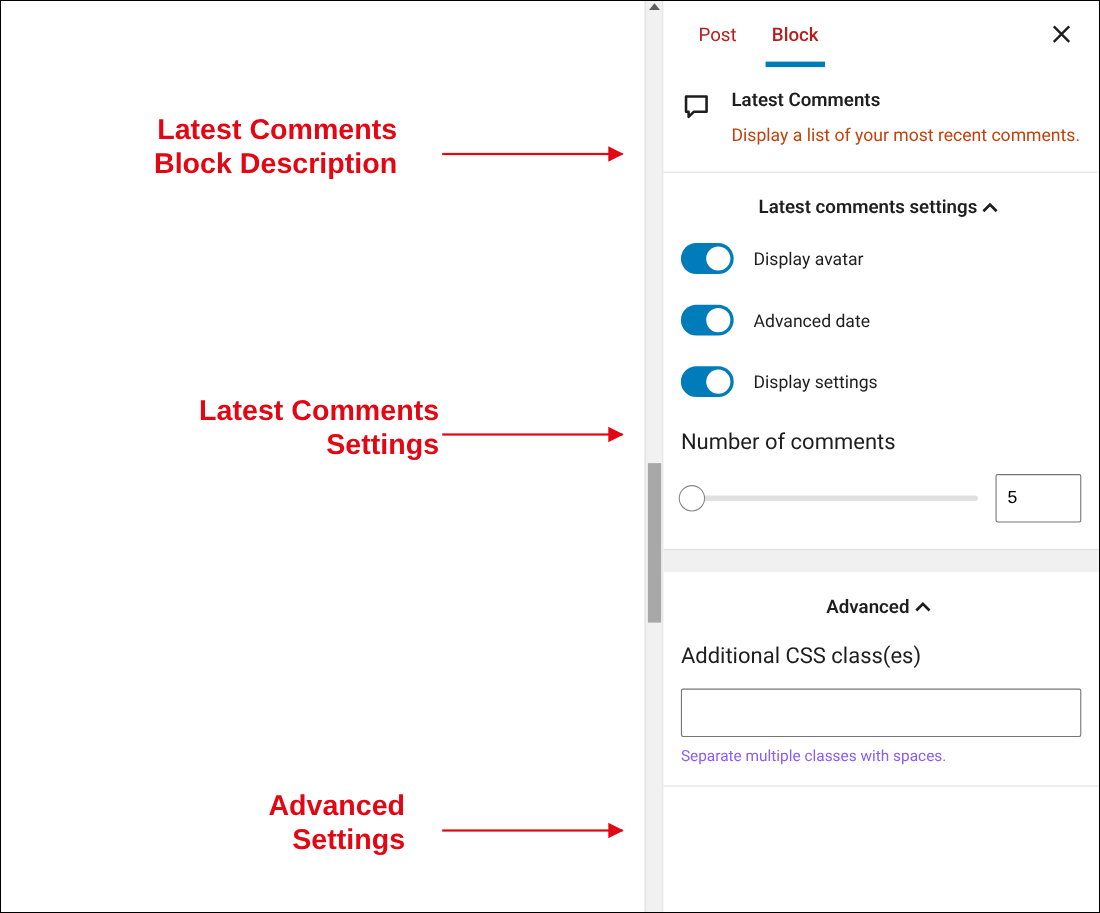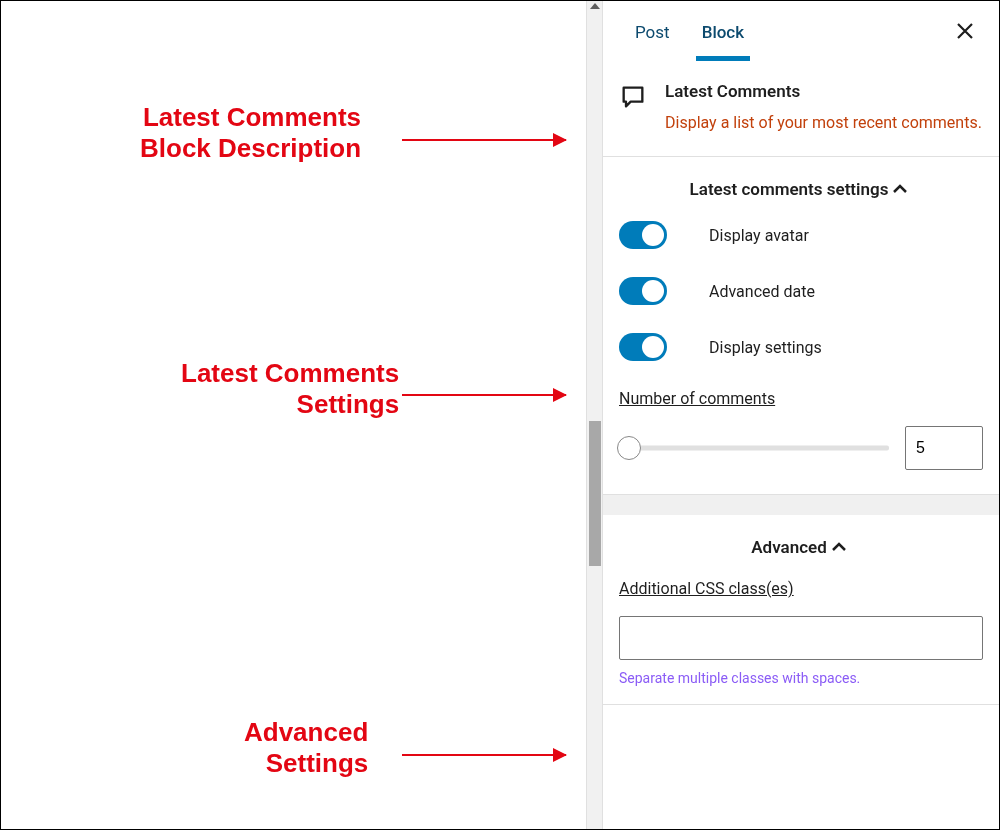--- a/index.html
+++ b/index.html
@@ -90,21 +90,21 @@
     .sidebar-tabs {
       display: flex;
       align-items: center;
       padding: 0 16px;
       height: 60px;
       position: relative;
     }
     .tab {
       padding: 18px 16px 16px;
       font-size: 17px;
-      color: #0c4a6e;
+      color: #b91c1c;
       cursor: pointer;
       position: relative;
     }
     .tab.active {
       font-weight: 500;
     }
     .tab.active::after {
       content: "";
       position: absolute;
       bottom: -3px;
@@ -187,28 +187,26 @@
       width: 22px;
       height: 22px;
       background: #fff;
       border-radius: 50%;
       top: 3px;
       right: 3px;
     }
     .toggle-label {
       font-size: 16px;
       color: #1e1e1e;
-      margin-left: 24px;
     }
     .field-label {
-      font-size: 16px;
+      font-size: 20px;
       color: #1e1e1e;
       margin-bottom: 18px;
       display: block;
-      text-decoration: underline;
     }
     .slider-row {
       display: flex;
       align-items: center;
       gap: 16px;
     }
     .slider {
       flex: 1;
       height: 30px;
       position: relative;

